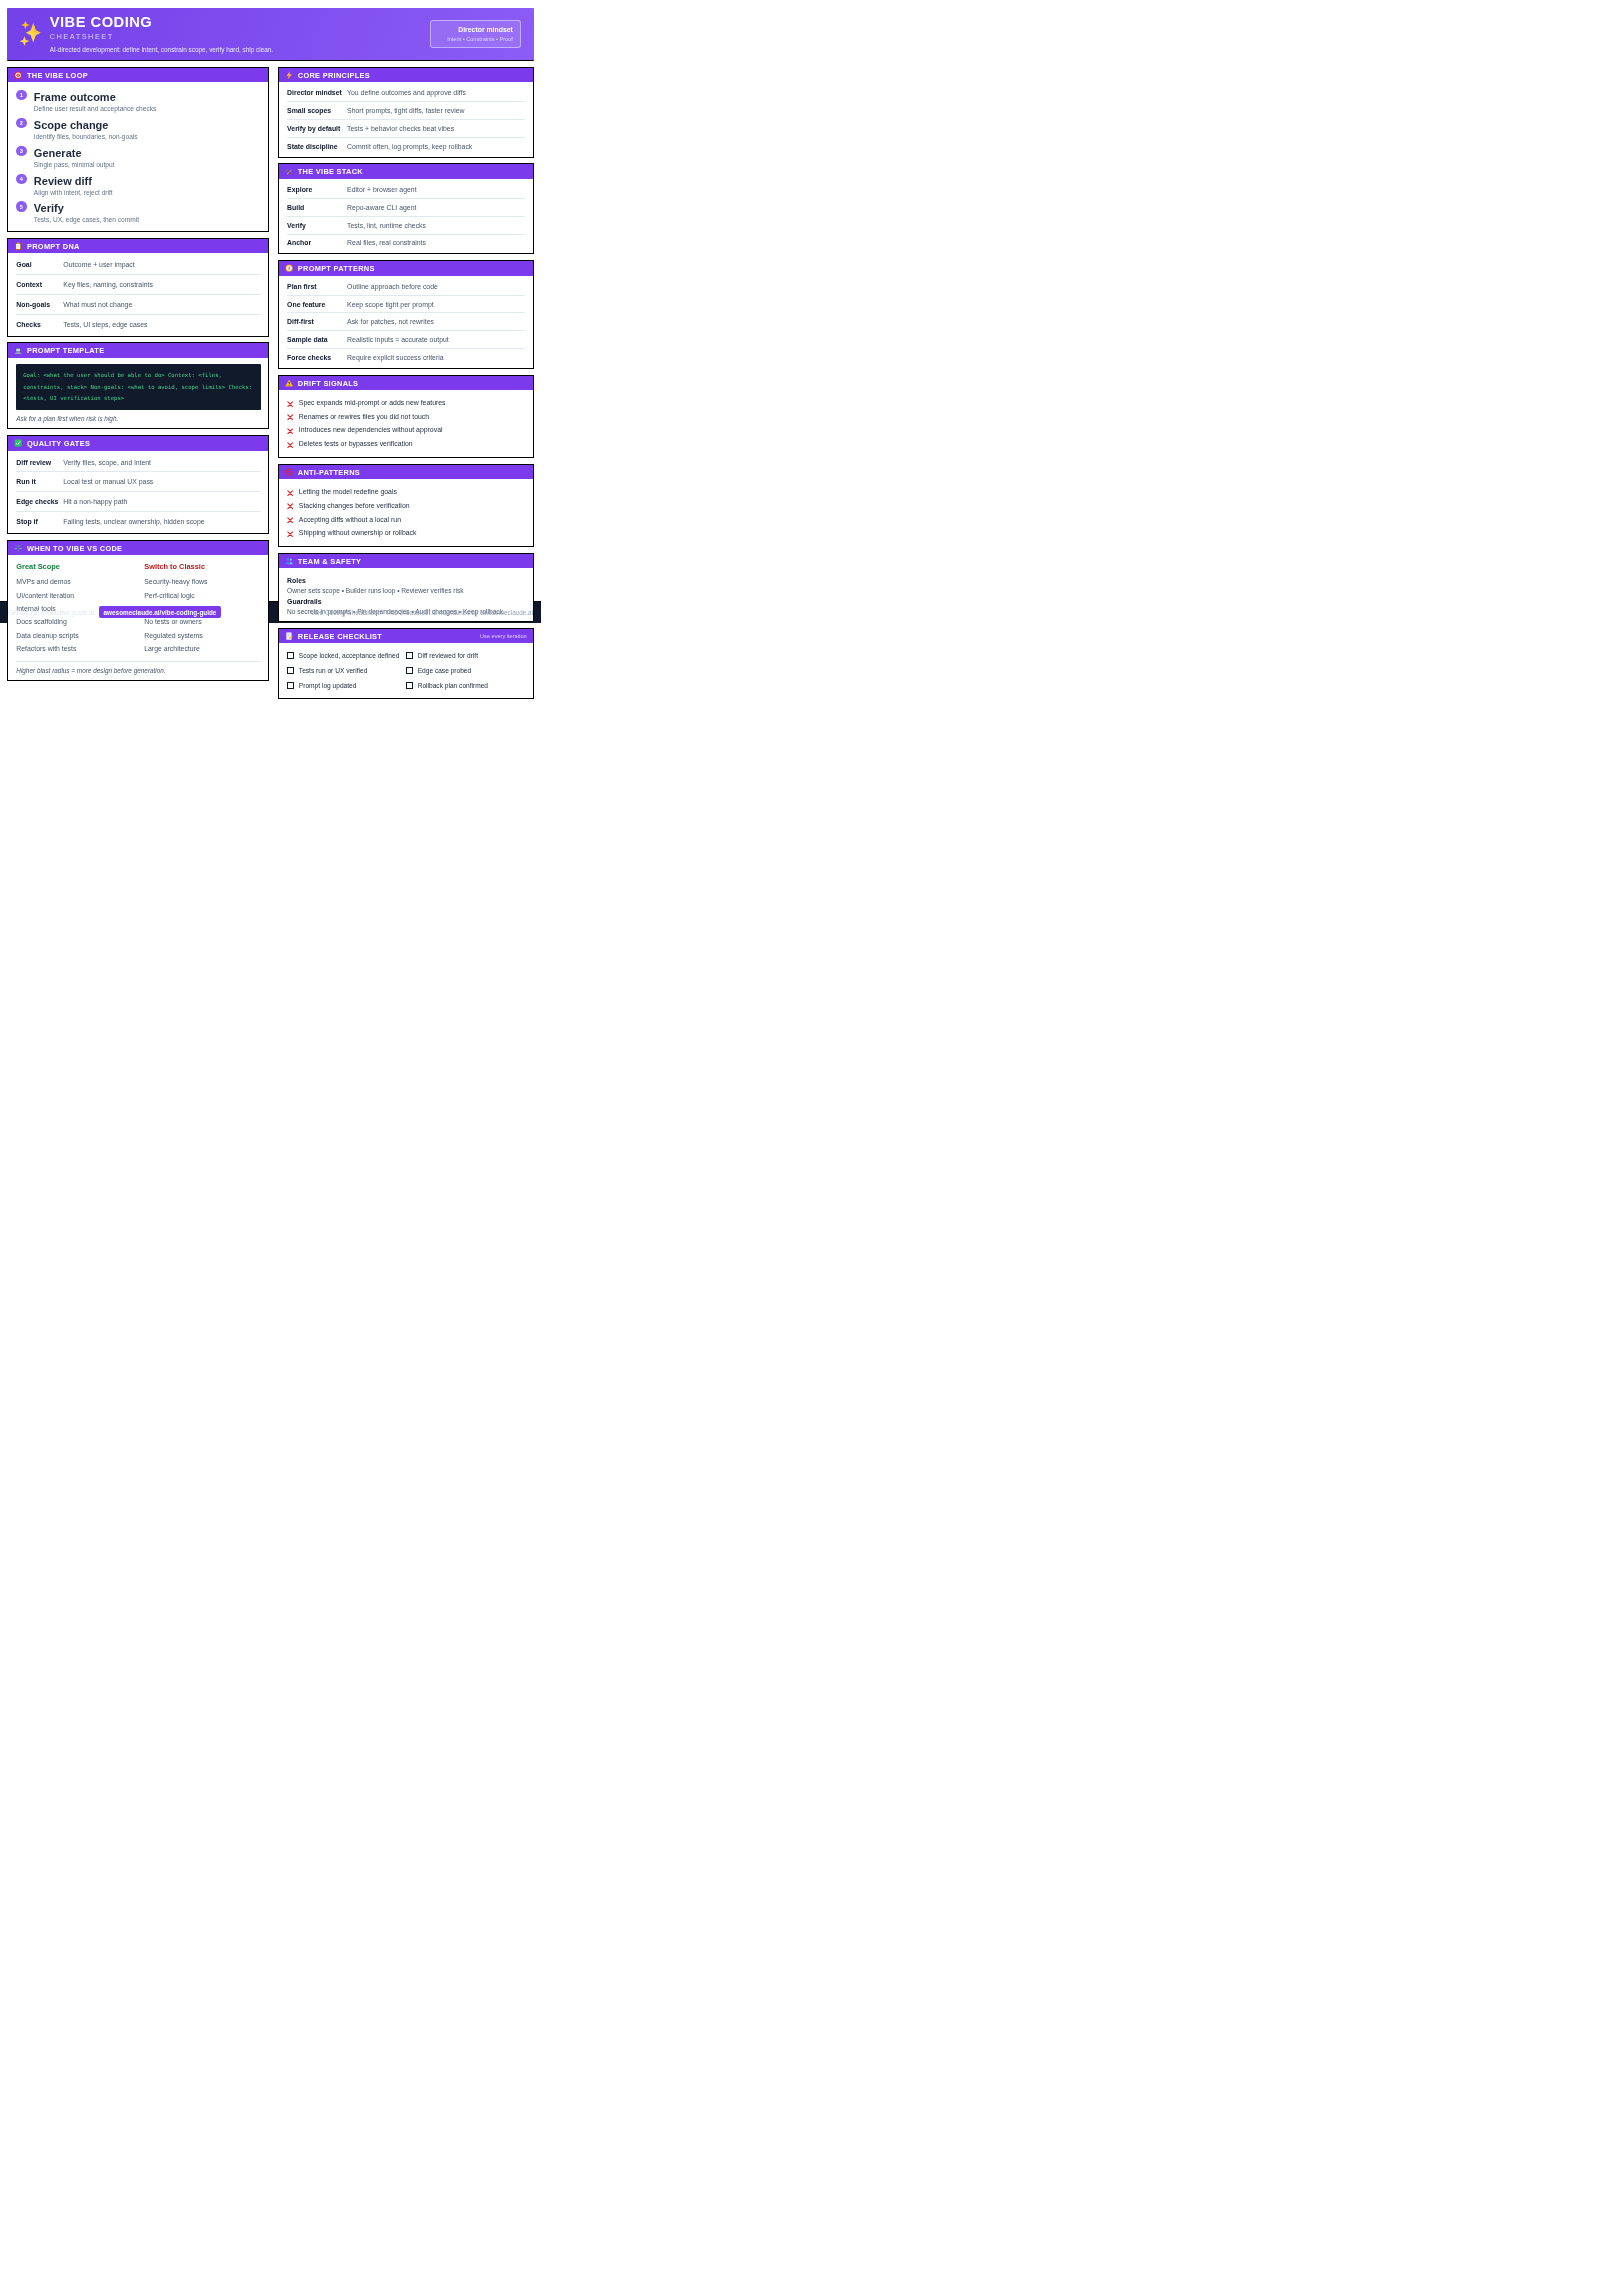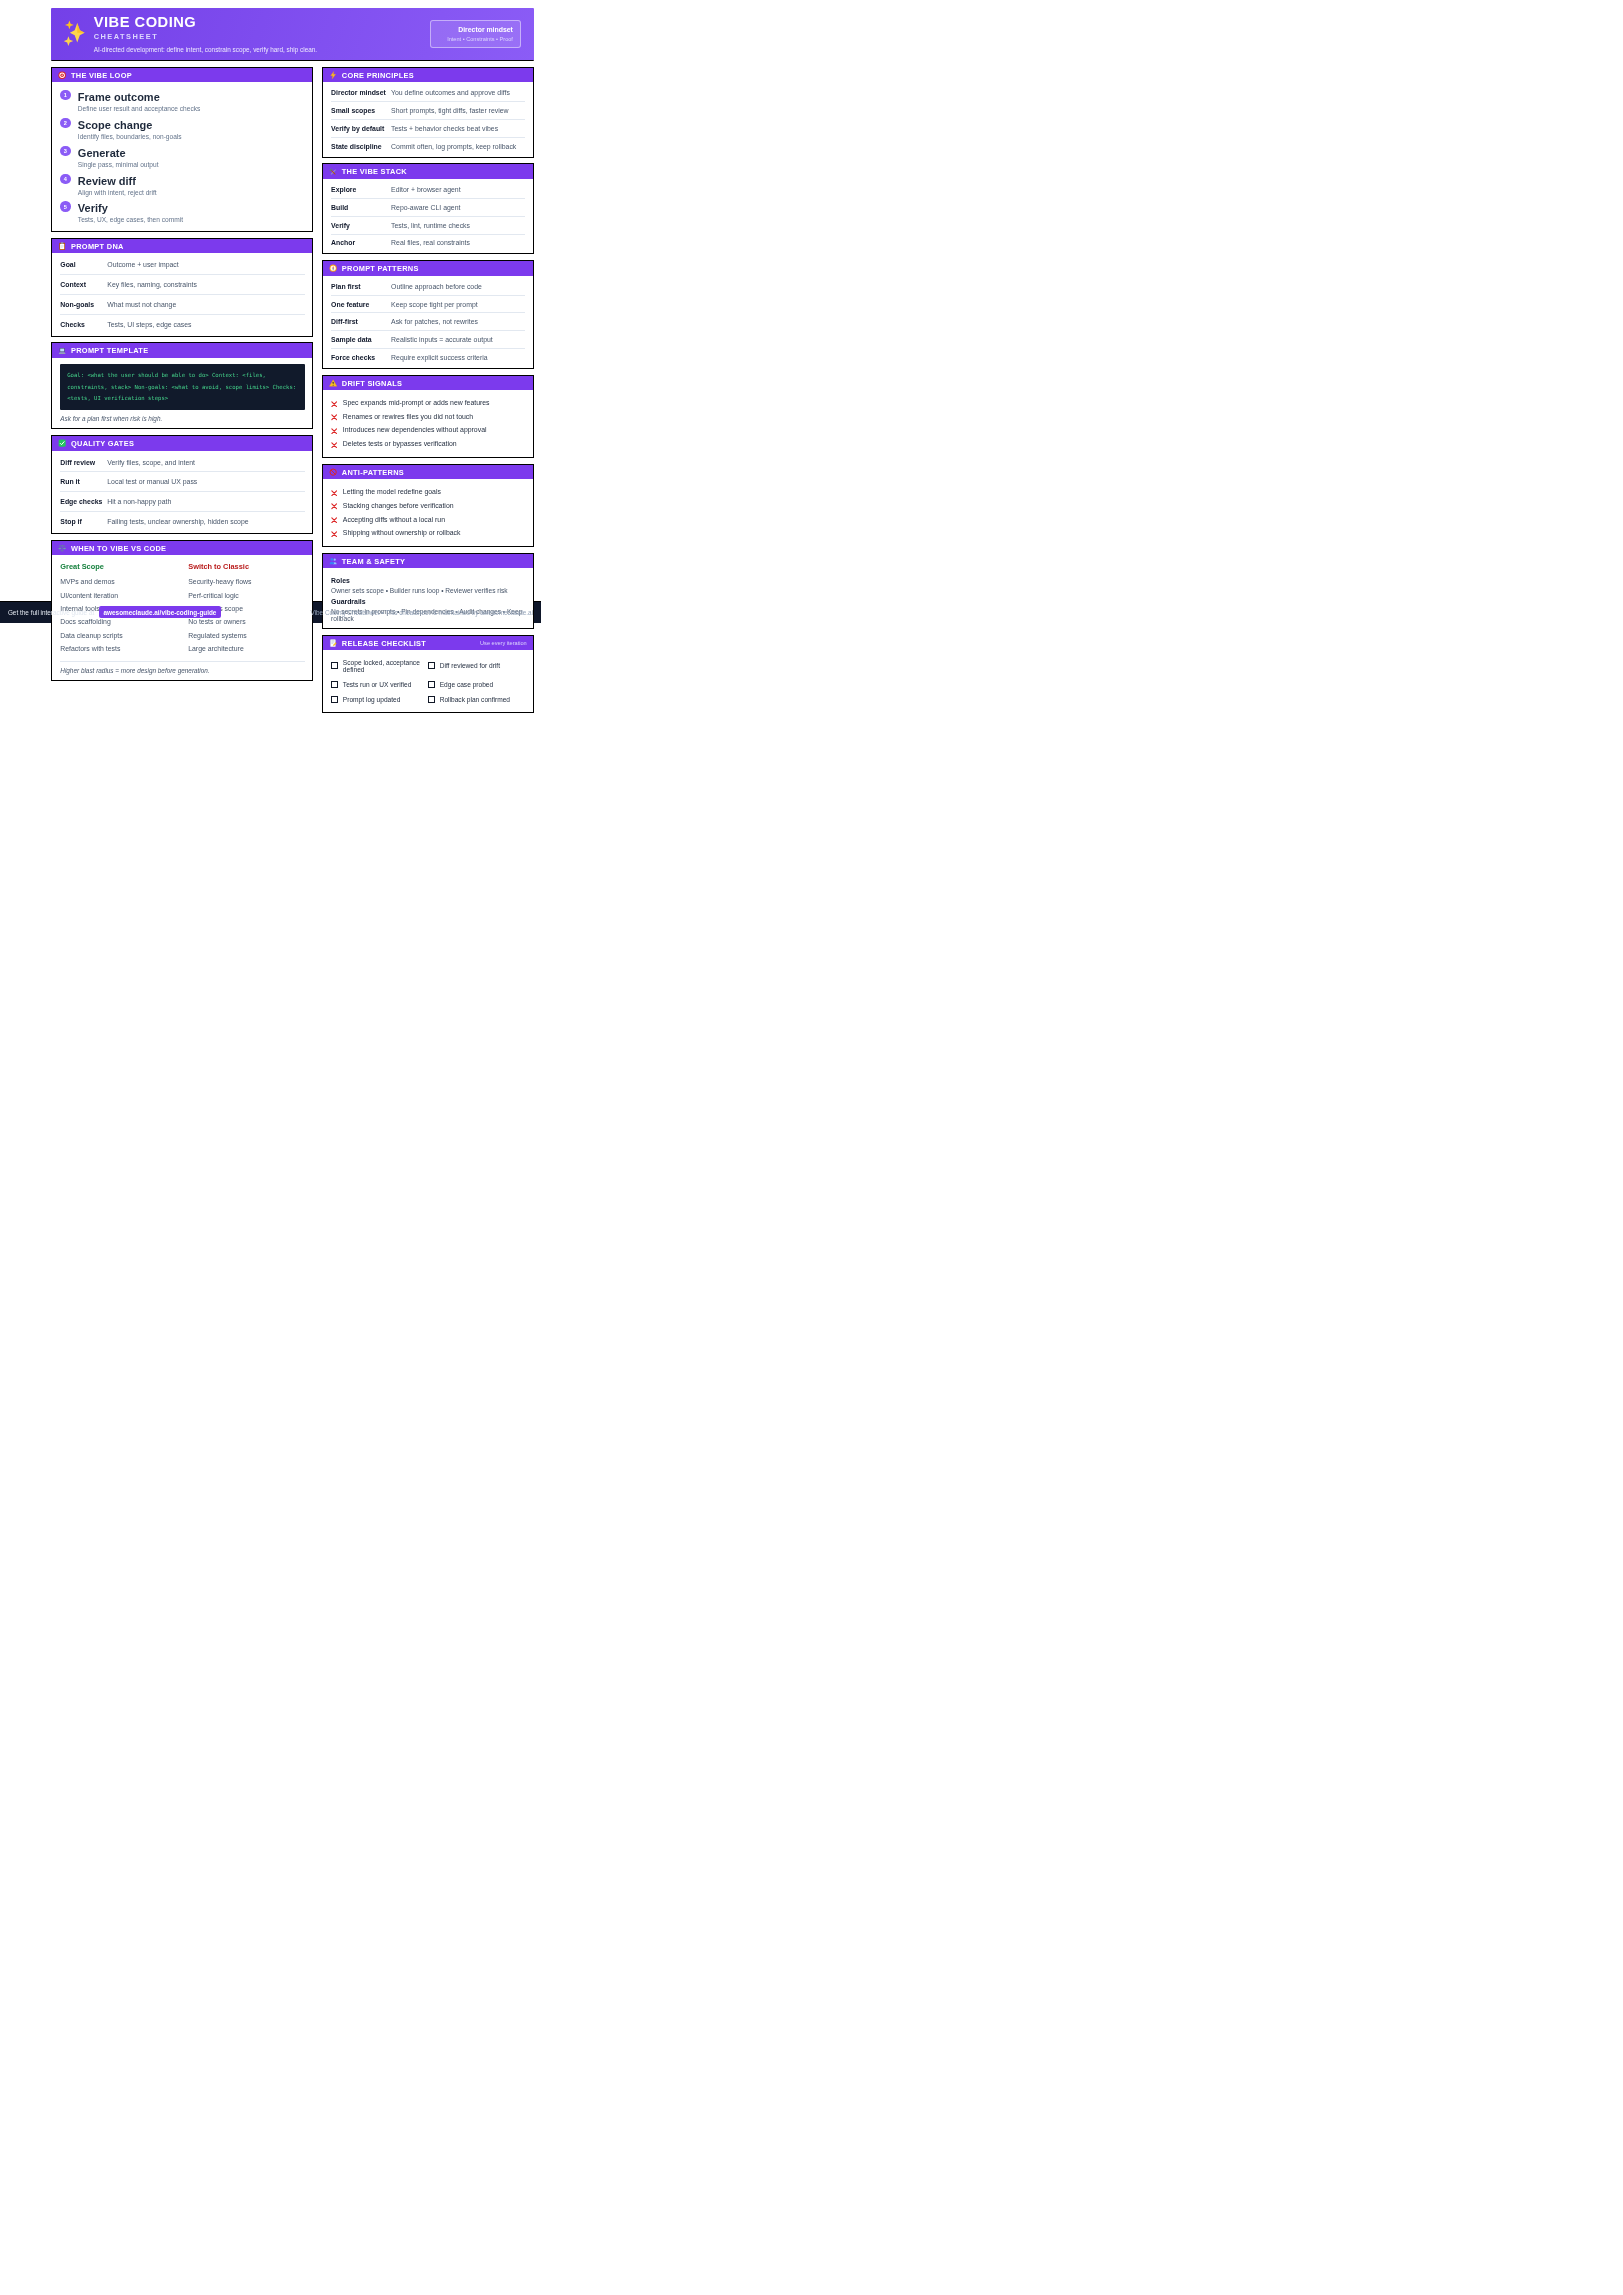--- a/index.html
+++ b/index.html
@@ -1,32 +1,32 @@
 <!DOCTYPE html>
 <html style="font-size:7.9px"><head>
 <meta charset="utf-8">
 <style>
   * { box-sizing: border-box; margin: 0; padding: 0; }
   html,body { background:#ffffff; }
   body {
     width:541px; height:765px; overflow:hidden;
     font-family:"Liberation Sans", sans-serif; color:#0f172a; position:relative;
   }
-  .page { padding:7.9px 7.4px 0;margin-left:44px; }
+  .page { padding:7.9px 7.4px 0; }
 
   
   .header {
     height:53px; border-bottom:1.5px solid #000;
     background:linear-gradient(110deg,#7440e8 0%, #8b5cf6 100%);
     display:flex; align-items:center; padding:0 12.8px; border-radius:1px;
   }
   .logo { width:21.6px; height:28.5px; flex:0 0 auto; }
   .h-text { margin-left:7.9px; }
   .h-title { font-size:14.7px; font-weight:800; color:#fff; letter-spacing:0.5px; line-height:1; }
-  .h-sub { font-size:7.4px; font-weight:bold; color:#ddd6fe; letter-spacing:1.5px; margin-top:2.9px; }
+  .h-sub { font-size:7.4px; font-weight:normal; color:#ddd6fe; letter-spacing:1.5px; margin-top:2.9px; }
   .h-tag { font-size:6.4px; color:#ede9fe; margin-top:4.4px; }
   .mindset {
     margin-left:auto; text-align:right;
     border:0.5px solid rgba(255,255,255,.45); background:rgba(255,255,255,.13);
     border-radius:2.9px; padding:4.9px 6.9px; min-width:91px;
   }
   .m-title { font-size:6.9px; font-weight:bold; color:#fff; }
   .m-sub { font-size:5.6px; color:#ddd6fe; margin-top:2.5px; }
 
   

